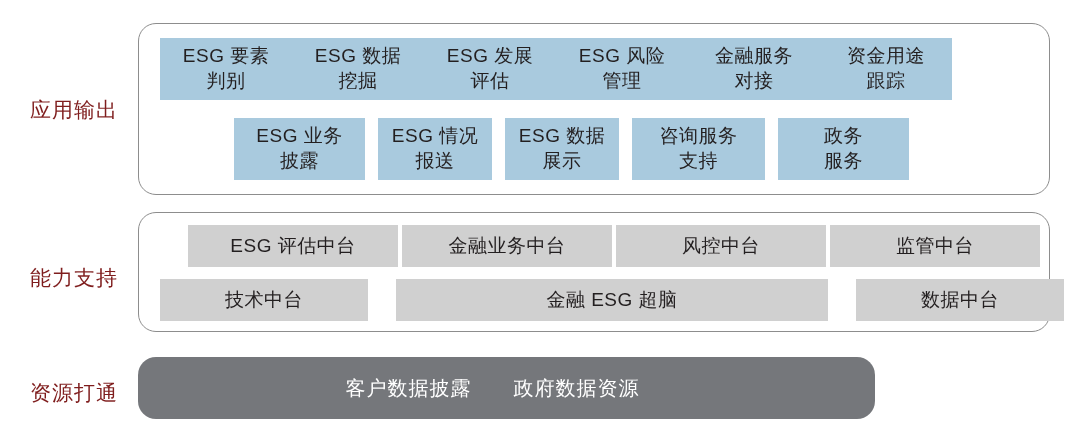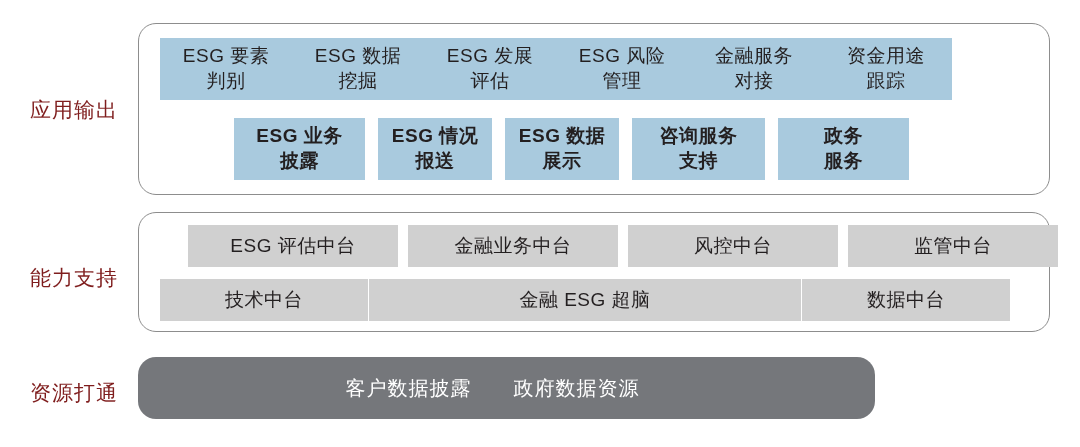--- a/index.html
+++ b/index.html
@@ -106,31 +106,31 @@
   }
   .tile.blue { background: #a9cade; }
   .tile.gray { background: #d0d0d0; }
   .tile .line2 { display: block; }
 
   
   #app-row-1 { left: 160px; top: 38px; height: 62px; gap: 0; }
   #app-row-1 .tile { width: 132px; }
 
   
-  #app-row-2 { left: 234px; top: 118px; height: 62px; gap: 13px; font-weight: bold; }
+  #app-row-2 { left: 234px; top: 118px; height: 62px; gap: 13px; }
   #app-row-2 .tile { width: 131px; }
   #app-row-2 .tile.narrow { width: 114px; }
   #app-row-2 .tile.wide   { width: 133px; }
 
   
-  #cap-row-1 { left: 160px; top: 225px; height: 42px; gap: 10px; padding-left: 28px; }
+  #cap-row-1 { left: 160px; top: 225px; height: 42px; gap: 4px; padding-left: 28px; }
   #cap-row-1 .tile { width: 210px; }
 
   
-  #cap-row-2 { left: 160px; top: 279px; height: 42px; gap: 1px; }
+  #cap-row-2 { left: 160px; top: 279px; height: 42px; gap: 28px; }
   #cap-row-2 .tile.t-small { width: 208px; }
   #cap-row-2 .tile.t-wide  { width: 432px; }
 </style>
 </head>
 <body>
 
 <div id="diagram">
 
   <div class="band-label" id="label-app">应用输出</div>
   <div class="band-label" id="label-capacity">能力支持</div>

